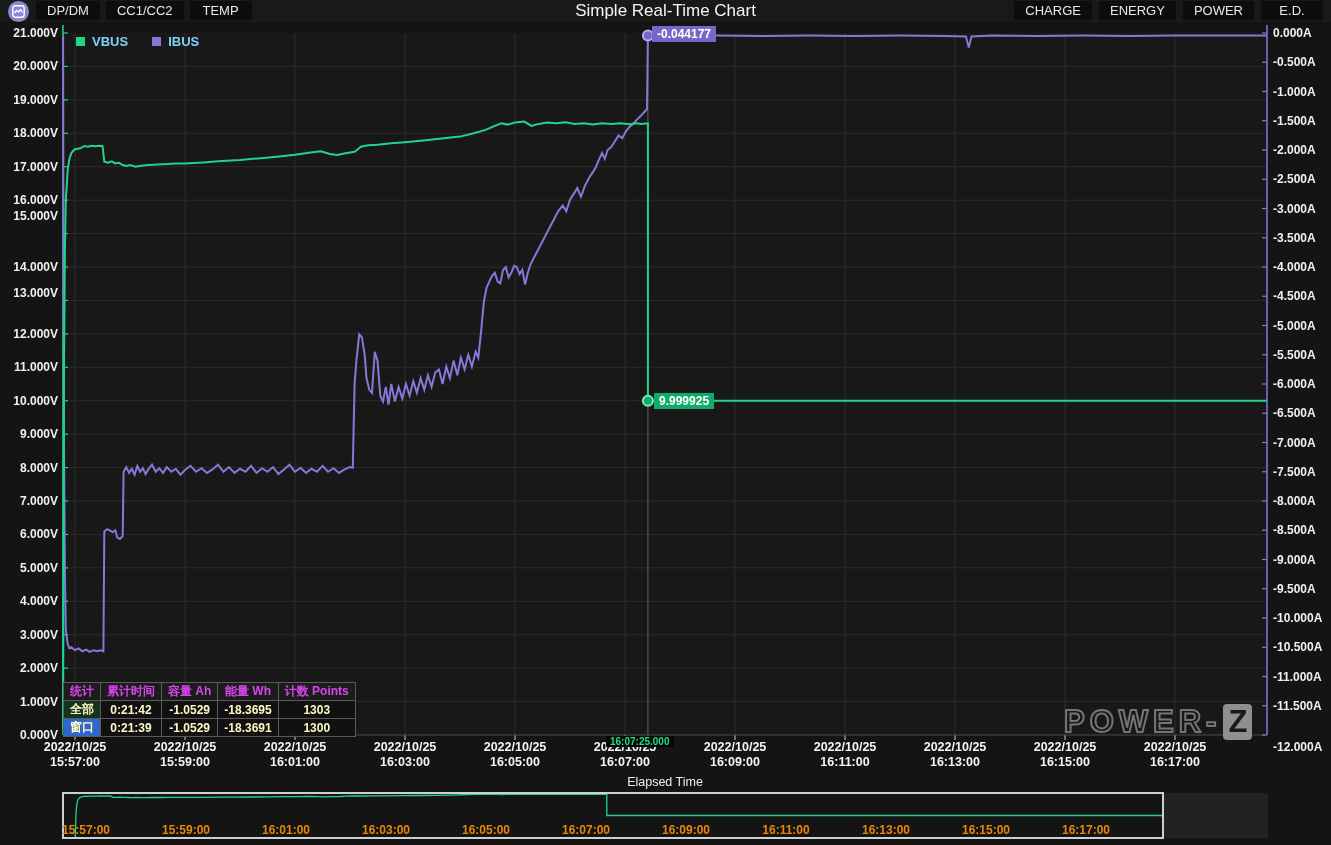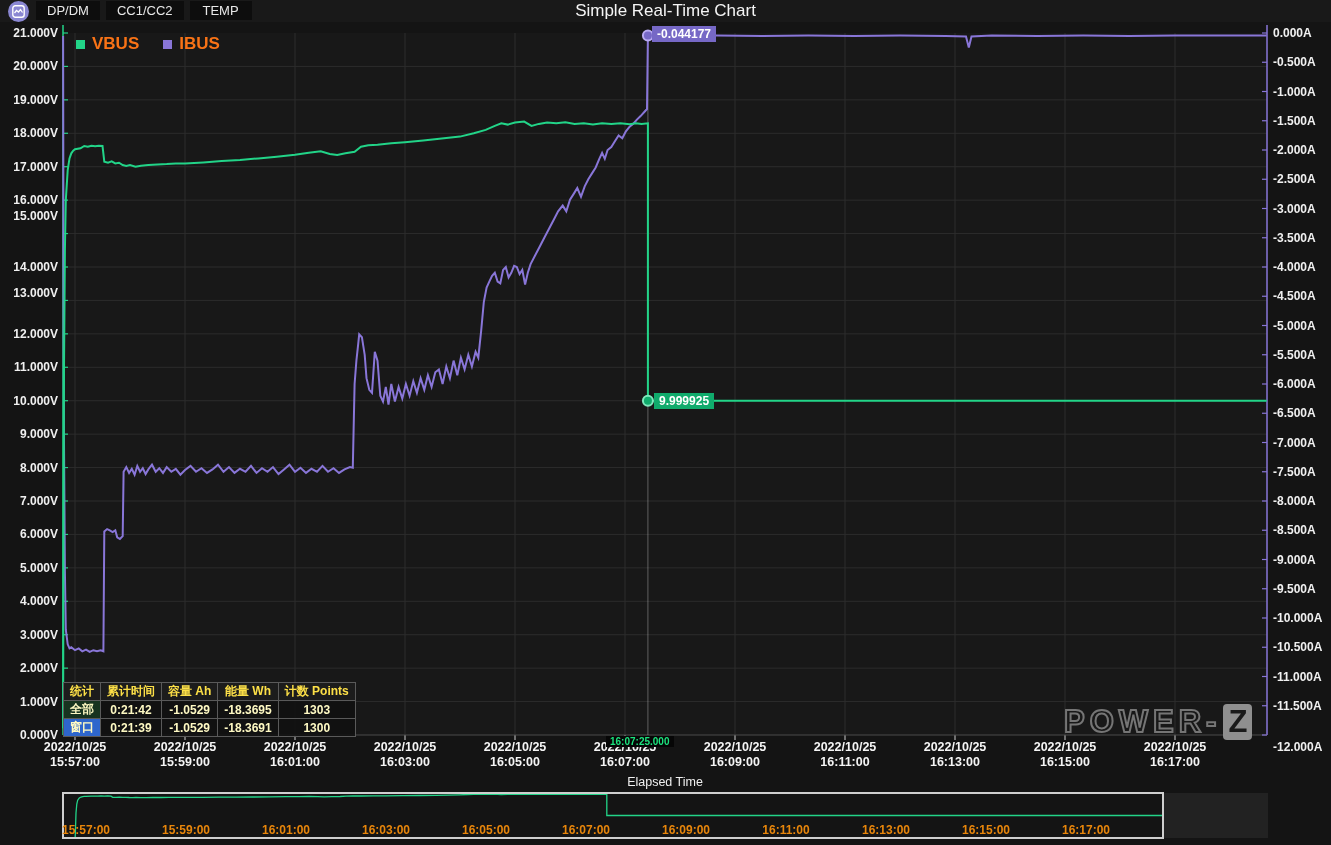--- a/index.html
+++ b/index.html
@@ -19,35 +19,35 @@
   #chart-svg{position:absolute;left:0;top:0;z-index:1;}
   #labels{position:absolute;left:0;top:0;width:1331px;height:845px;z-index:2;pointer-events:none;}
   .ylab{position:absolute;width:58px;text-align:right;font-size:12px;font-weight:bold;color:#f0f0f0;}
   .yrlab{position:absolute;text-align:left;font-size:12px;font-weight:bold;color:#f0f0f0;}
   .xlab{position:absolute;width:92px;text-align:center;font-size:12.5px;font-weight:bold;
     color:#f5f5f5;line-height:15px;}
   .navlab{position:absolute;width:80px;text-align:center;font-size:12px;font-weight:bold;color:#e8860b;}
   #legend{position:absolute;left:76px;top:34px;display:flex;gap:24px;z-index:3;}
   .legitem{display:flex;align-items:center;gap:7px;cursor:default;}
   .legswatch{width:9px;height:9px;}
-  .leglabel{color:#f97316;font-size:17px;font-weight:bold;}
+  .leglabel{color:#7dd3fc;font-size:13px;font-weight:bold;}
   
   .badge{position:absolute;font-size:12px;font-weight:bold;color:#fff;padding:1px 5px;z-index:4;}
   #ibus-badge{left:652px;top:26px;background:#7668c6;}
   #vbus-badge{left:654px;top:393px;background:#10ab6c;}
   #time-badge{position:absolute;left:606px;top:736px;background:#060606;color:#1be47e;
     font-size:10px;font-weight:bold;padding:0 4px;z-index:4;}
   #elapsed{position:absolute;left:555px;top:775px;width:220px;text-align:center;color:#f0f0f0;
     font-size:12.5px;z-index:2;}
   
   #stats{position:absolute;left:63px;top:682px;z-index:3;border-collapse:collapse;
     background:rgba(16,16,16,0.88);}
   #stats td,#stats th{border:1px solid #5a5a5a;font-size:12px;font-weight:bold;
     padding:0 6px;height:15px;text-align:center;white-space:nowrap;}
-  #stats th{color:#fde047;background:#1c1c1c;}
+  #stats th{color:#d946ef;background:#1c1c1c;}
   #stats td{color:#fef9c3;}
   td.rowlab-all{color:#35d07a;background:#17331f;}
   td.rowlab-win{color:#ffffff;background:#2e66cc;}
   
   #watermark{position:absolute;left:1064px;top:704px;z-index:2;font-weight:bold;font-size:31px;
     letter-spacing:5px;color:transparent;-webkit-text-stroke:2px #757575;display:flex;align-items:center;}
   #watermark .zbox{-webkit-text-stroke:0;color:#1a1a1a;background:#8f8f8f;border-radius:4px;
     padding:0 5px;margin-left:2px;letter-spacing:0;}
 </style>
 </head>
@@ -60,20 +60,26 @@
         <rect x="0.8" y="0.8" width="11.4" height="11.4" rx="2.5" fill="none" stroke="#ffffff" stroke-width="1.4"></rect>
         <polyline points="2.5,8 4.5,5.5 6.5,7 8.5,4.5 10.5,7.5" fill="none" stroke="#ffffff" stroke-width="1.3"></polyline>
       </svg>
     </span>
     <div class="tabs-left">
       <div class="tab">DP/DM</div>
       <div class="tab">CC1/CC2</div>
       <div class="tab">TEMP</div>
     </div>
     <div id="title">Simple Real-Time Chart</div>
+    <div class="tabs-right">
+      <div class="tab">CHARGE</div>
+      <div class="tab">ENERGY</div>
+      <div class="tab">POWER</div>
+      <div class="tab">E.D.</div>
+    </div>
   </div>
 
   <svg id="chart-svg" width="1331" height="845">
       <rect x="63" y="33" width="1204" height="702" fill="#181818"></rect>
       <line x1="63" y1="701.5714285714286" x2="1267" y2="701.5714285714286" stroke="#2c2c2c" stroke-width="1"></line>
       <line x1="63" y1="668.1428571428571" x2="1267" y2="668.1428571428571" stroke="#2c2c2c" stroke-width="1"></line>
       <line x1="63" y1="634.7142857142857" x2="1267" y2="634.7142857142857" stroke="#2c2c2c" stroke-width="1"></line>
       <line x1="63" y1="601.2857142857143" x2="1267" y2="601.2857142857143" stroke="#2c2c2c" stroke-width="1"></line>
       <line x1="63" y1="567.8571428571428" x2="1267" y2="567.8571428571428" stroke="#2c2c2c" stroke-width="1"></line>
       <line x1="63" y1="534.4285714285714" x2="1267" y2="534.4285714285714" stroke="#2c2c2c" stroke-width="1"></line>

